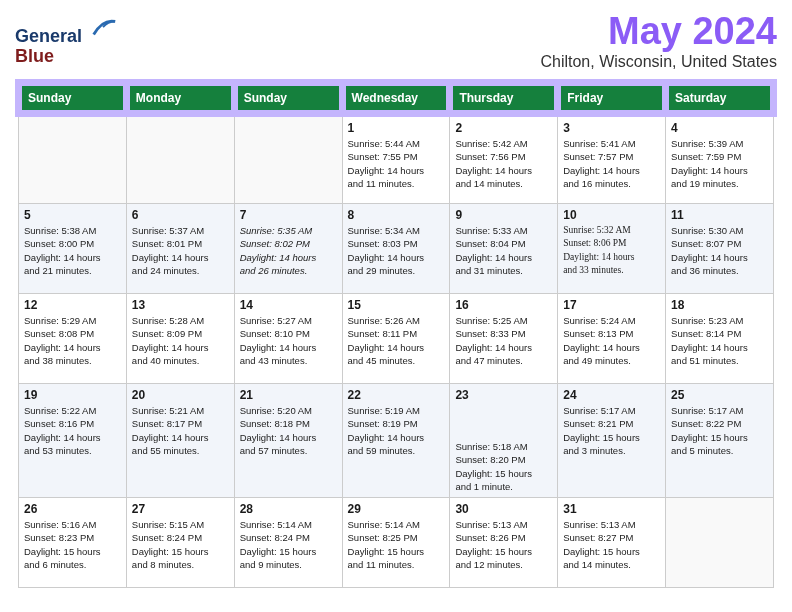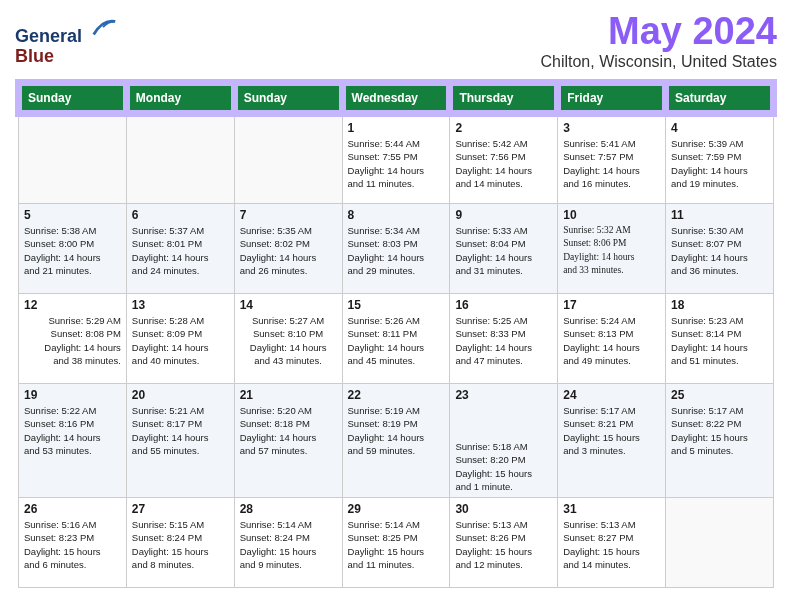--- a/index.html
+++ b/index.html
@@ -169,21 +169,21 @@
         </td>
         <td>
           <span class="day-num">6</span>
           <div class="day-detail" style="white-space: pre-line;">Sunrise: 5:37 AM
 Sunset: 8:01 PM
 Daylight: 14 hours
 and 24 minutes.</div>
         </td>
         <td>
           <span class="day-num">7</span>
-          <div class="day-detail" style="white-space: pre-line;">Sunrise: 5:35 AM
+          <div class="day-detail" style="white-space: pre-line; font-style: italic;">Sunrise: 5:35 AM
 Sunset: 8:02 PM
 Daylight: 14 hours
 and 26 minutes.</div>
         </td>
         <td>
           <span class="day-num">8</span>
           <div class="day-detail" style="white-space: pre-line;">Sunrise: 5:34 AM
 Sunset: 8:03 PM
 Daylight: 14 hours
 and 29 minutes.</div>
@@ -206,35 +206,35 @@
           <span class="day-num">11</span>
           <div class="day-detail" style="white-space: pre-line;">Sunrise: 5:30 AM
 Sunset: 8:07 PM
 Daylight: 14 hours
 and 36 minutes.</div>
         </td>
       </tr>
       <tr>
         <td>
           <span class="day-num">12</span>
-          <div class="day-detail" style="white-space: pre-line; text-align: right;">Sunrise: 5:29 AM
+          <div class="day-detail" style="white-space: pre-line;">Sunrise: 5:29 AM
 Sunset: 8:08 PM
 Daylight: 14 hours
 and 38 minutes.</div>
         </td>
         <td>
           <span class="day-num">13</span>
           <div class="day-detail" style="white-space: pre-line;">Sunrise: 5:28 AM
 Sunset: 8:09 PM
 Daylight: 14 hours
 and 40 minutes.</div>
         </td>
         <td>
           <span class="day-num">14</span>
-          <div class="day-detail" style="white-space: pre-line; text-align: center;">Sunrise: 5:27 AM
+          <div class="day-detail" style="white-space: pre-line;">Sunrise: 5:27 AM
 Sunset: 8:10 PM
 Daylight: 14 hours
 and 43 minutes.</div>
         </td>
         <td>
           <span class="day-num">15</span>
           <div class="day-detail" style="white-space: pre-line;">Sunrise: 5:26 AM
 Sunset: 8:11 PM
 Daylight: 14 hours
 and 45 minutes.</div>

